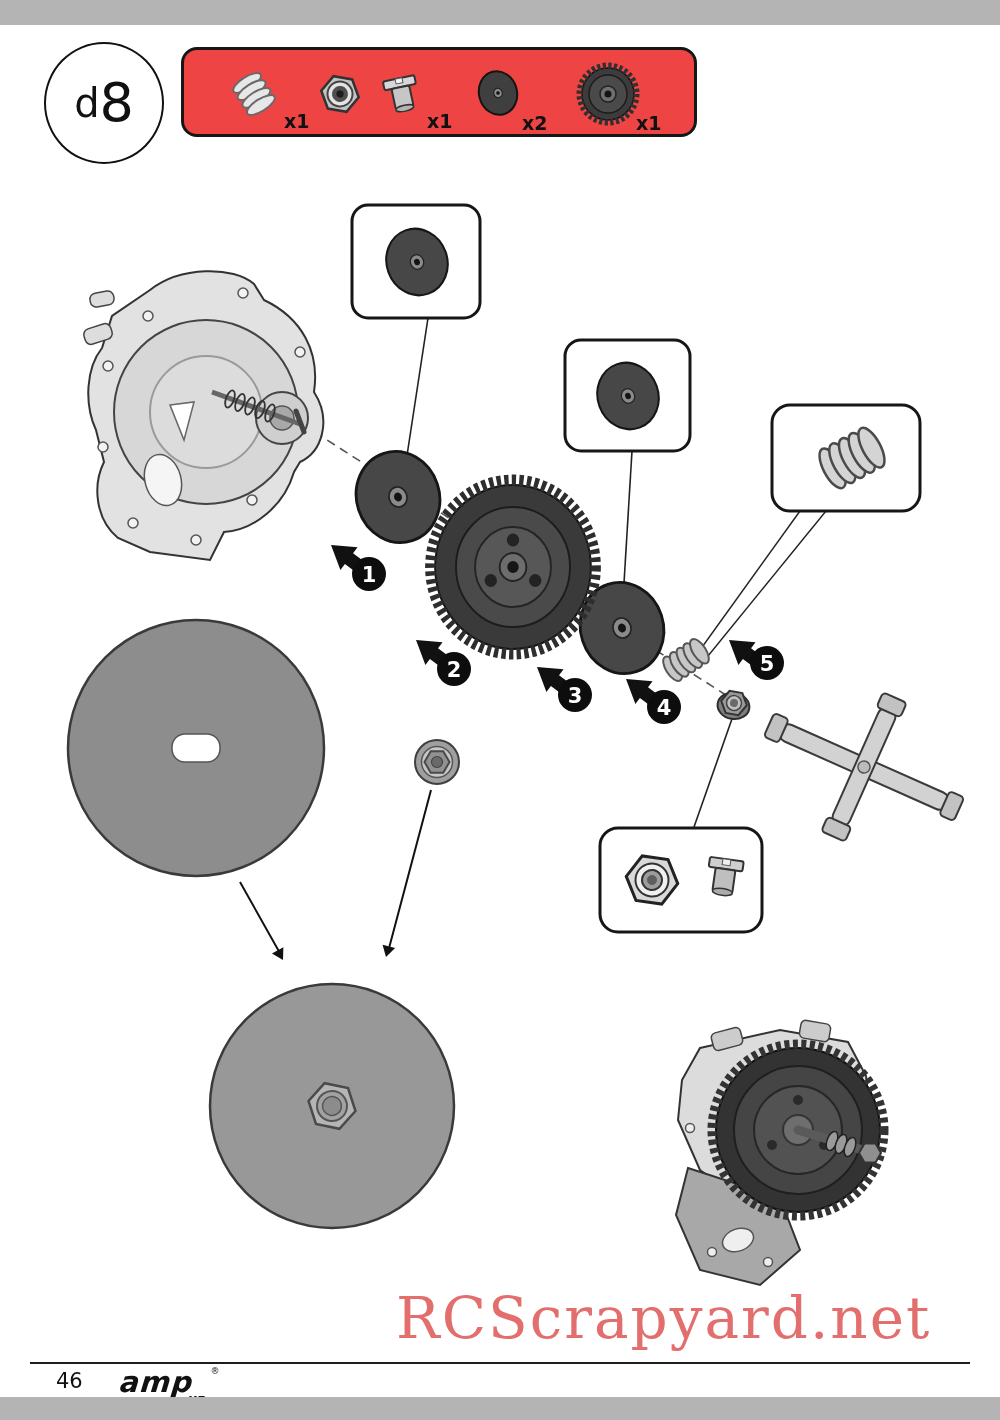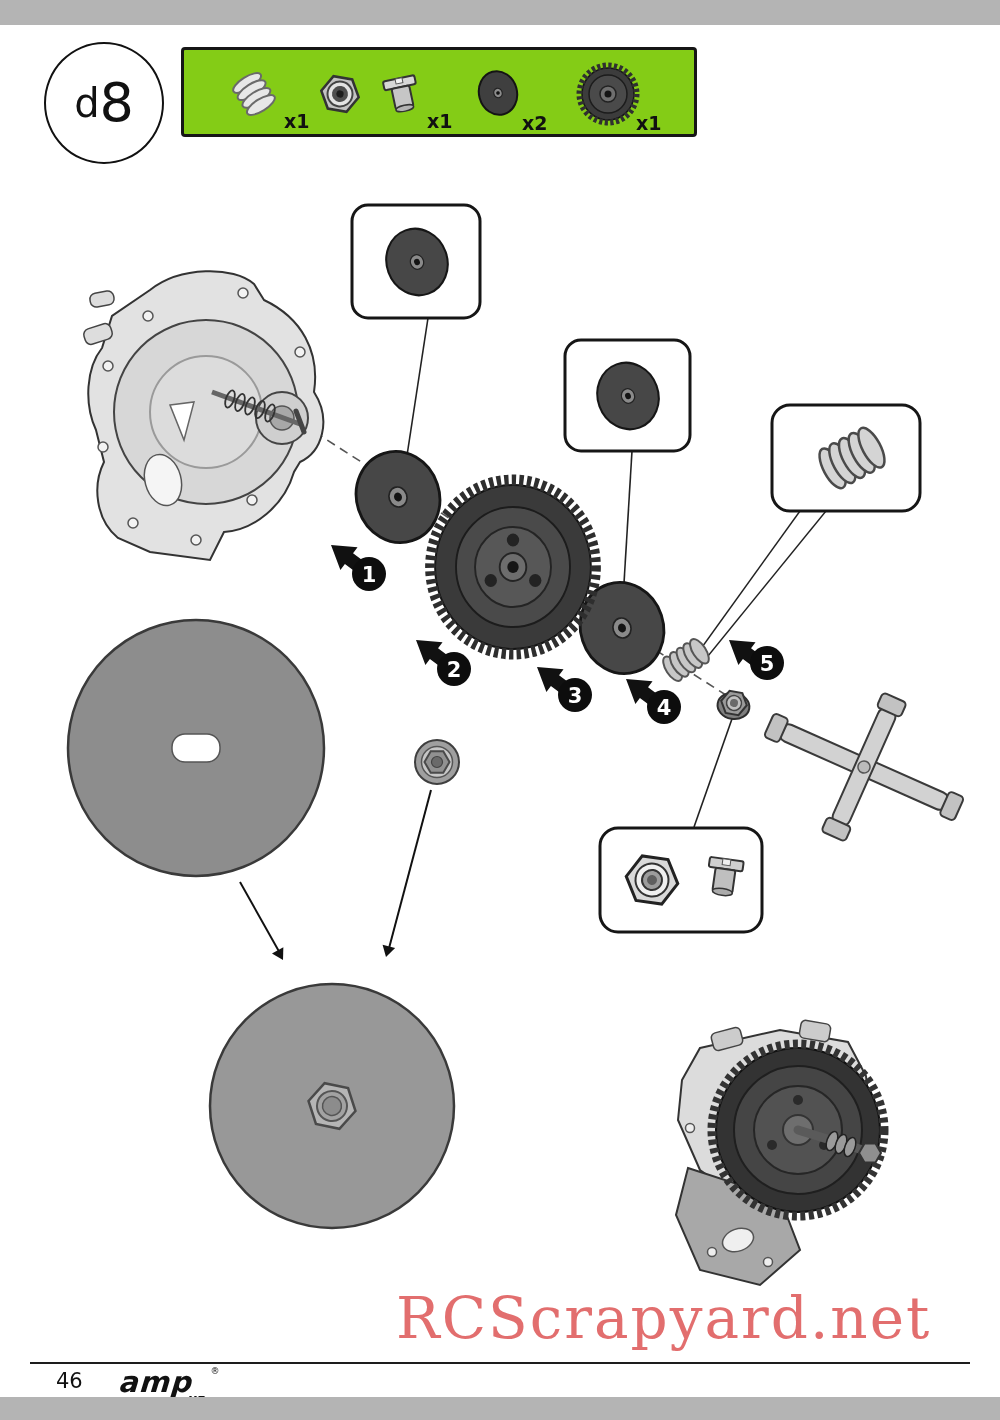--- a/index.html
+++ b/index.html
@@ -14,21 +14,21 @@
   .step-circle{
     position:absolute;left:44px;top:42px;width:116px;height:118px;
     border:2.5px solid #111;border-radius:50%;background:#fff;
     display:flex;align-items:center;justify-content:center;color:#111;
   }
   .step-circle .d{font-size:40px;line-height:1;}
   .step-circle .n{font-size:54px;line-height:1;}
 
   .parts-box{
     position:absolute;left:181px;top:47px;width:516px;height:90px;
-    border:3px solid #161616;border-radius:4px;background:#84cc16;box-sizing:border-box;
+    border:3px solid #161616;border-radius:16px;background:#ef4444;box-sizing:border-box;
   }
   .parts-box svg{display:block;}
 
   .diagram{position:absolute;left:0;top:0;width:1000px;height:1420px;}
 
   svg text{font-family:"DejaVu Sans","Liberation Sans",sans-serif;}
   .qty{font-weight:bold;font-size:19px;fill:#111;}
   .marker-num{font-weight:bold;font-size:21px;fill:#ffffff;}
 
   .watermark{

